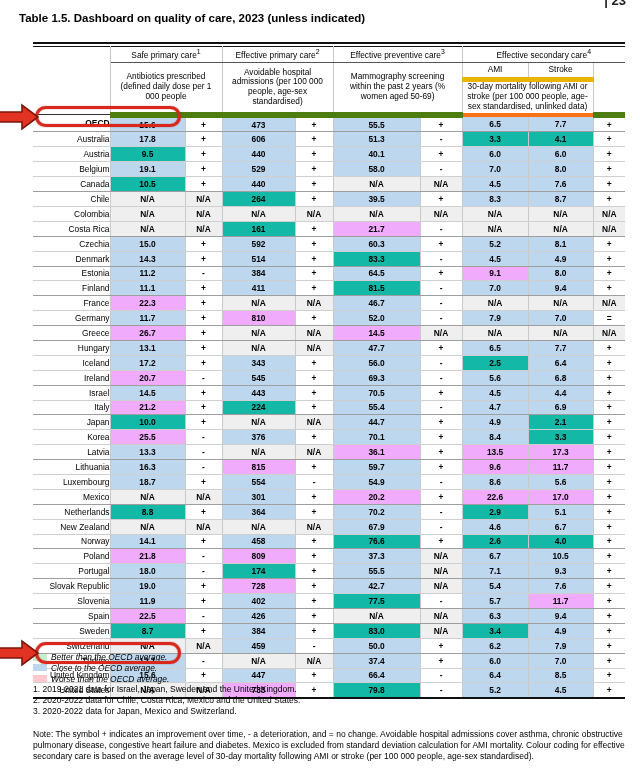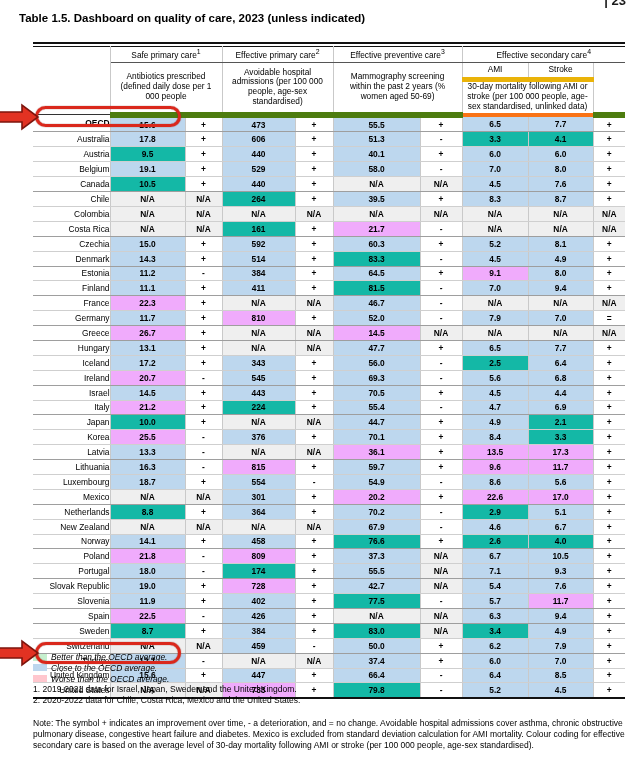--- a/index.html
+++ b/index.html
@@ -558,20 +558,21 @@
 <div class="legend" id="legend">
     <div class="legend-row"><span class="legend-swatch" style="background: rgb(198, 239, 206);"></span><span>Better than the OECD average.</span></div>
     <div class="legend-row"><span class="legend-swatch" style="background: rgb(189, 215, 238);"></span><span>Close to the OECD average.</span></div>
     <div class="legend-row"><span class="legend-swatch" style="background: rgb(255, 199, 206);"></span><span>Worse than the OECD average.</span></div>
   </div>
 
 <div class="footnotes">
   <div id="fnlist">
       <div>1. 2019-2021 data for Israel, Japan, Sweden and the United Kingdom.</div>
       <div>2. 2020-2022 data for Chile, Costa Rica, Mexico and the United States.</div>
+      <div>3. 2020-2022 data for Japan, Mexico and Switzerland.</div>
     </div>
   <div class="note-para">Note: The symbol + indicates an improvement over time, - a deterioration, and = no change. Avoidable hospital admissions cover asthma, chronic obstructive pulmonary disease, congestive heart failure and diabetes. Mexico is excluded from standard deviation calculation for AMI mortality. Colour coding for effective secondary care is based on the average level of 30-day mortality following AMI or stroke (per 100 000 people, age-sex standardised).</div>
 </div>
 
 <div class="annot pill" style="left: 35px; top: 105.594px; width: 146px; height: 21.8906px; border-color: rgb(218, 40, 28);"></div>
 <svg width="40" height="30" viewBox="0 0 40 30" class="annot" style="left: 0px; top: 101.539px;">
     <polygon points="-4,10 22,10 22,3 38,15 22,27 22,20 -4,20" fill="#e23222" stroke="#7e150d" stroke-width="1.6"></polygon>
   </svg>
 <div class="annot pill" style="left: 35px; top: 641.656px; width: 146px; height: 21.8906px; border-color: rgb(218, 40, 28);"></div>
 <svg width="40" height="30" viewBox="0 0 40 30" class="annot" style="left: 0px; top: 637.602px;">

